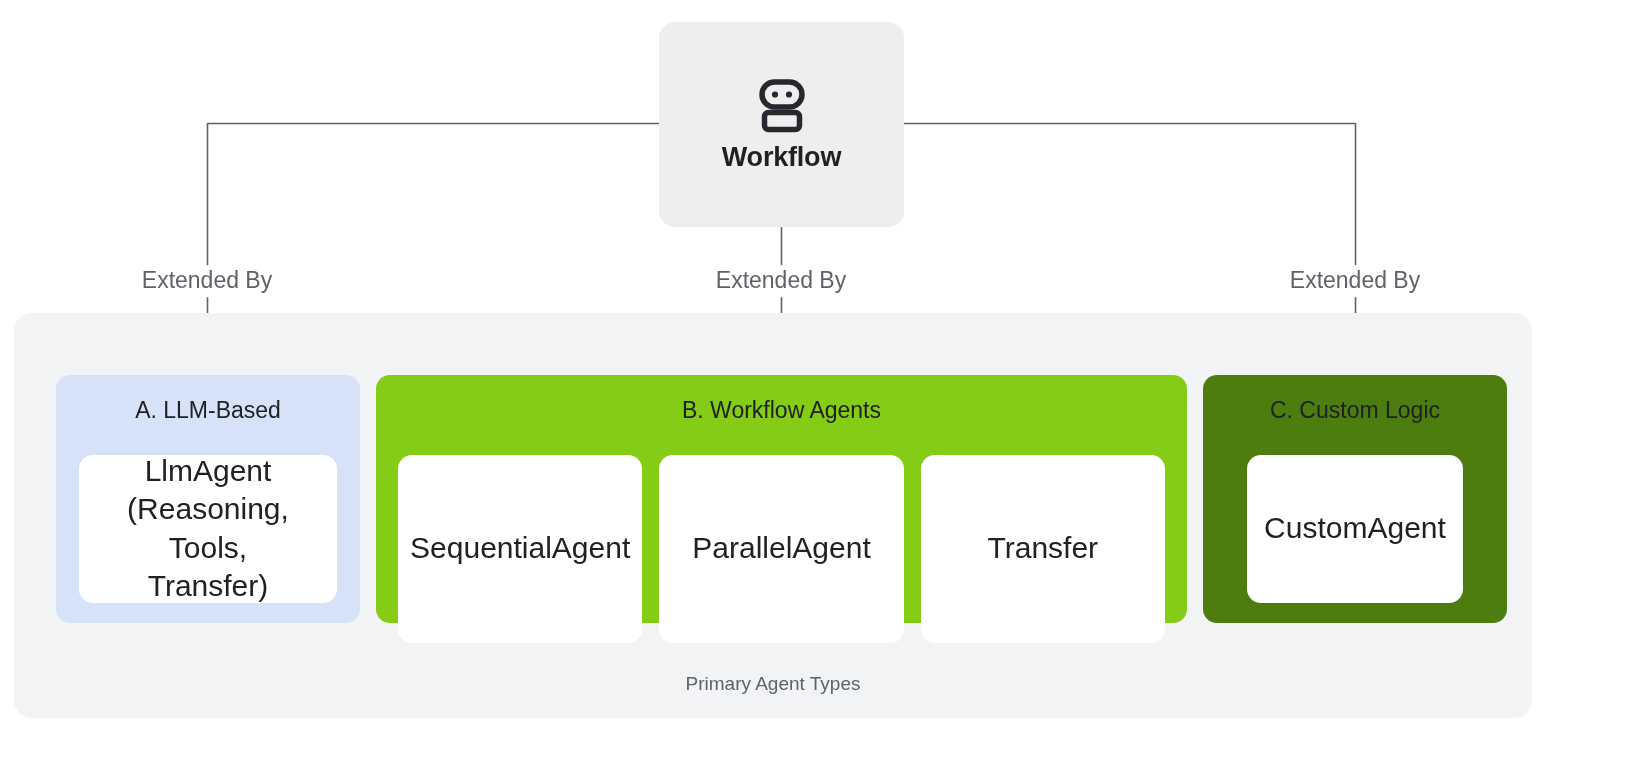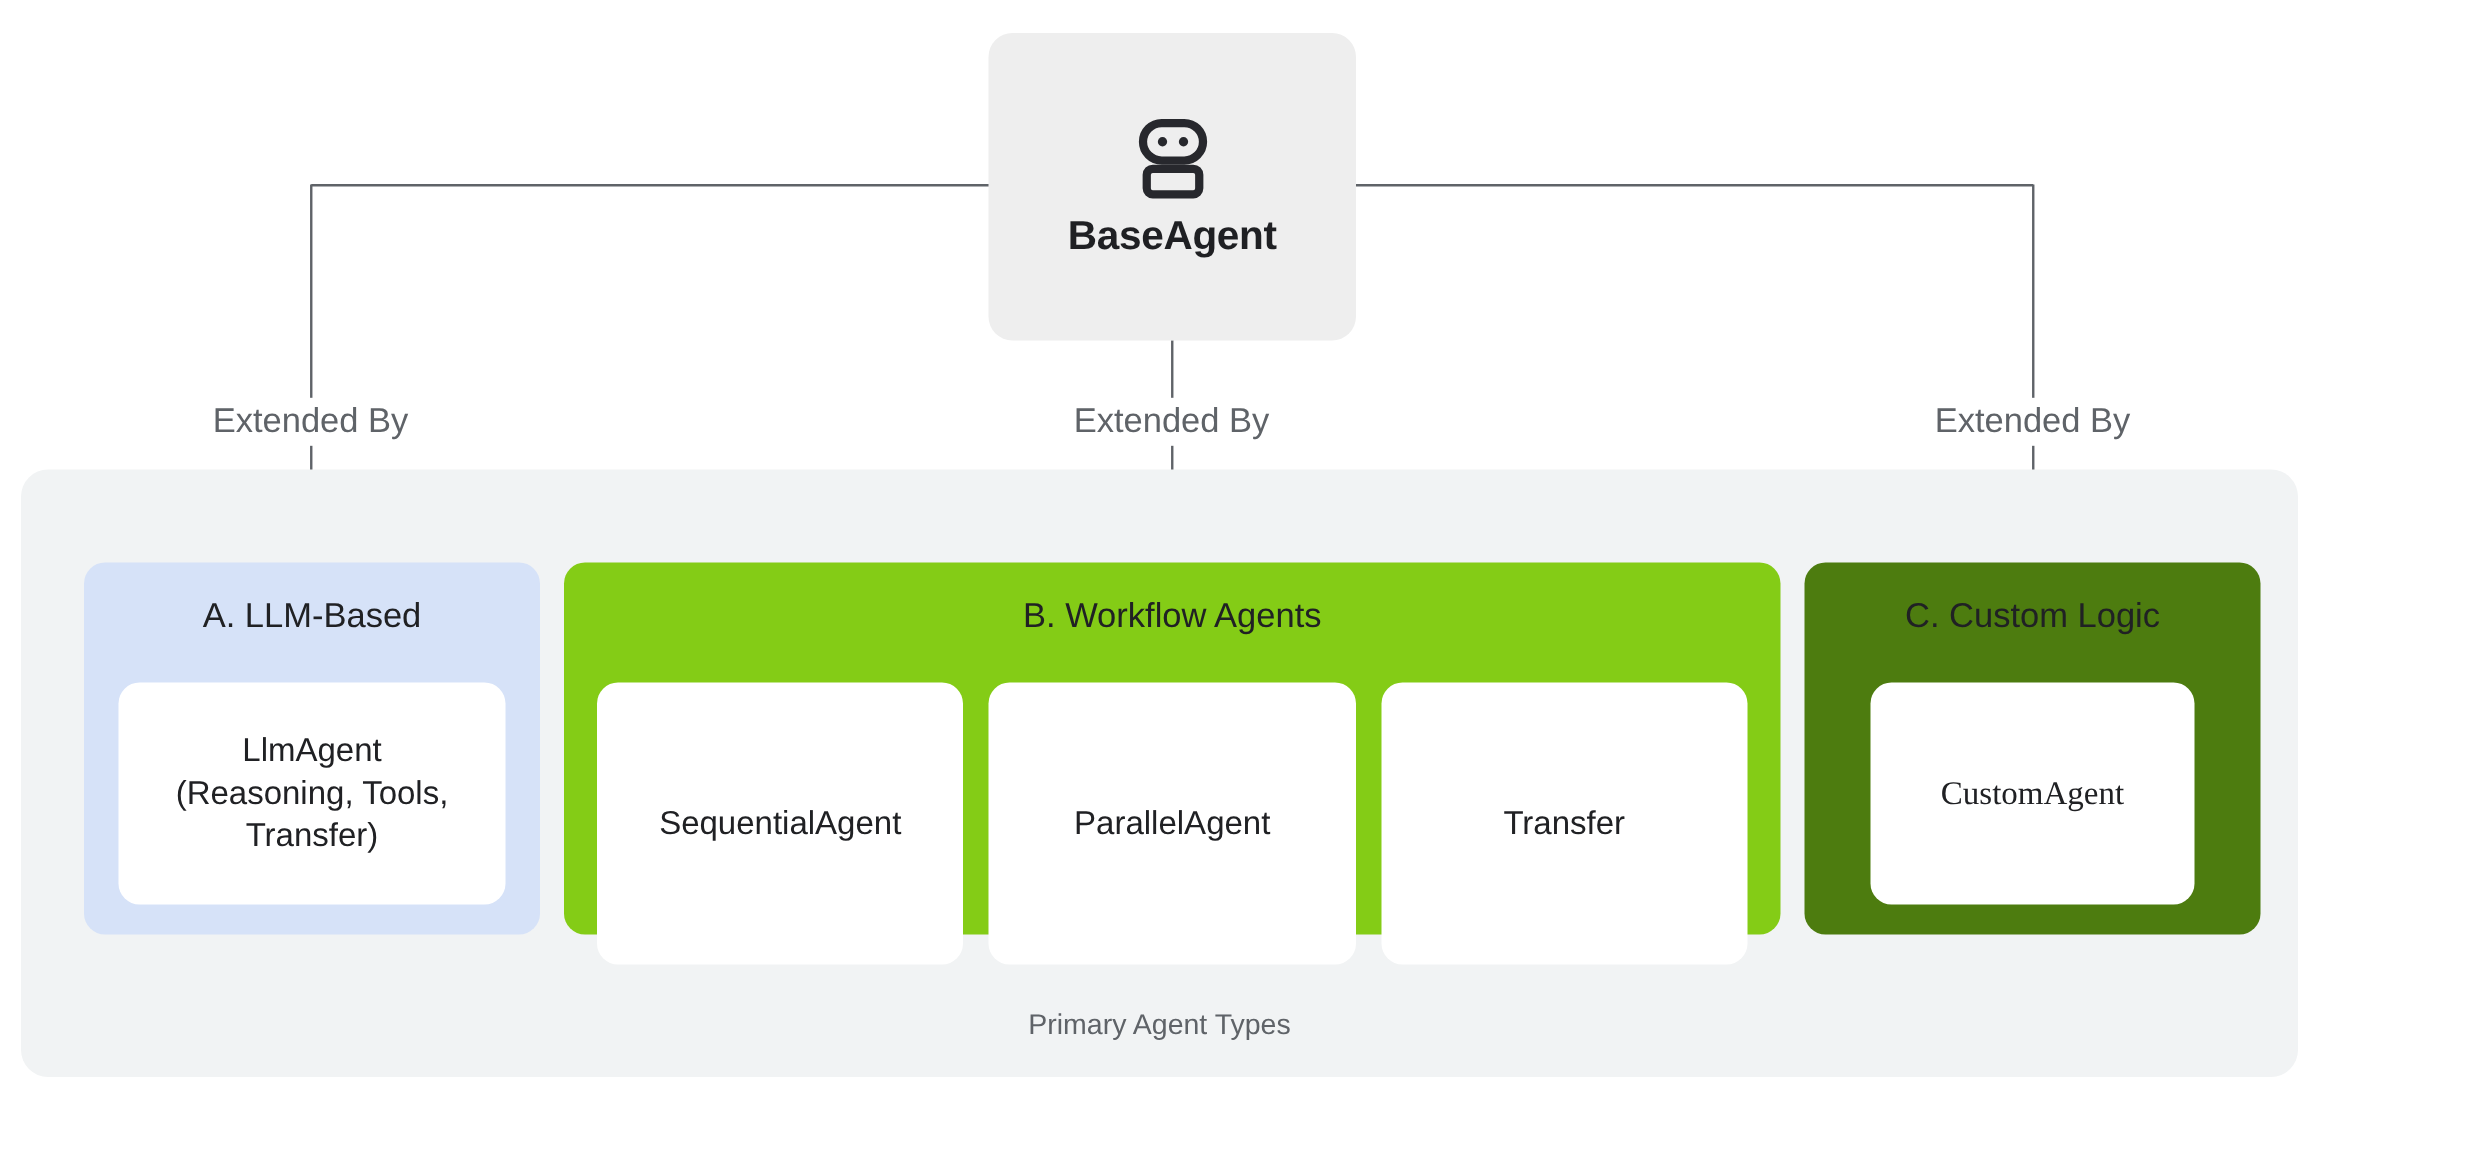--- a/index.html
+++ b/index.html
@@ -123,21 +123,21 @@
     width: 100%;
     justify-content: center;
   }
   .agent-card {
     background: #ffffff;
     border-radius: 14px;
     display: flex;
     align-items: center;
     justify-content: center;
     text-align: center;
-    font-size: 22px;
+    font-size: 30px;
     color: #202124;
     line-height: 1.28;
     box-sizing: border-box;
     padding: 8px 10px;
   }
 
   
   #cat-a {
     left: 56px;
     top: 375px;
@@ -158,21 +158,21 @@
   #cat-b .agent-card { width: 245px; height: 188px; }
 
   
   #cat-c {
     left: 1203px;
     top: 375px;
     width: 304px;
     height: 248px;
     background: #4d7c0f;
   }
-  #cat-c .agent-card { width: 216px; height: 148px; font-family: Liberation Serif, serif; }
+  #cat-c .agent-card { width: 216px; height: 148px; }
 </style>
 </head>
 <body>
 
 <div id="canvas">
 
   <svg id="connectors" viewBox="0 0 1646 772" xmlns="http://www.w3.org/2000/svg">
     <defs>
       <marker id="arrowhead" markerWidth="9" markerHeight="8" refX="8.5" refY="4" orient="auto" markerUnits="userSpaceOnUse">
         <path d="M0,0 L9,4 L0,8 Z" fill="#5f6368"></path>
@@ -190,21 +190,21 @@
     <path d="M1355.5,123 L1355.5,362" stroke="#5f6368" stroke-width="1.6" fill="none" marker-end="url(#arrowhead)"></path>
   </svg>
 
   <div class="root-node">
     <svg class="root-icon" viewBox="0 0 56 56" xmlns="http://www.w3.org/2000/svg">
       <rect x="8" y="4" width="40" height="25" rx="12.5" fill="none" stroke="#27282d" stroke-width="5.5"></rect>
       <circle cx="21" cy="16.5" r="3.1" fill="#27282d"></circle>
       <circle cx="35" cy="16.5" r="3.1" fill="#27282d"></circle>
       <rect x="10.5" y="34.5" width="35" height="17" rx="4" fill="none" stroke="#27282d" stroke-width="5.5"></rect>
     </svg>
-    <div class="root-label">BaseAgent</div>
+    <div class="root-label">Workflow</div>
   </div>
 
   <div class="edge-label" style="left:207px; top:281px;">Extended By</div>
   <div class="edge-label" style="left:781px; top:281px;">Extended By</div>
   <div class="edge-label" style="left:1355px; top:281px;">Extended By</div>
 
   <div class="group-panel">
     <div class="group-caption">Primary Agent Types</div>
   </div>
 

